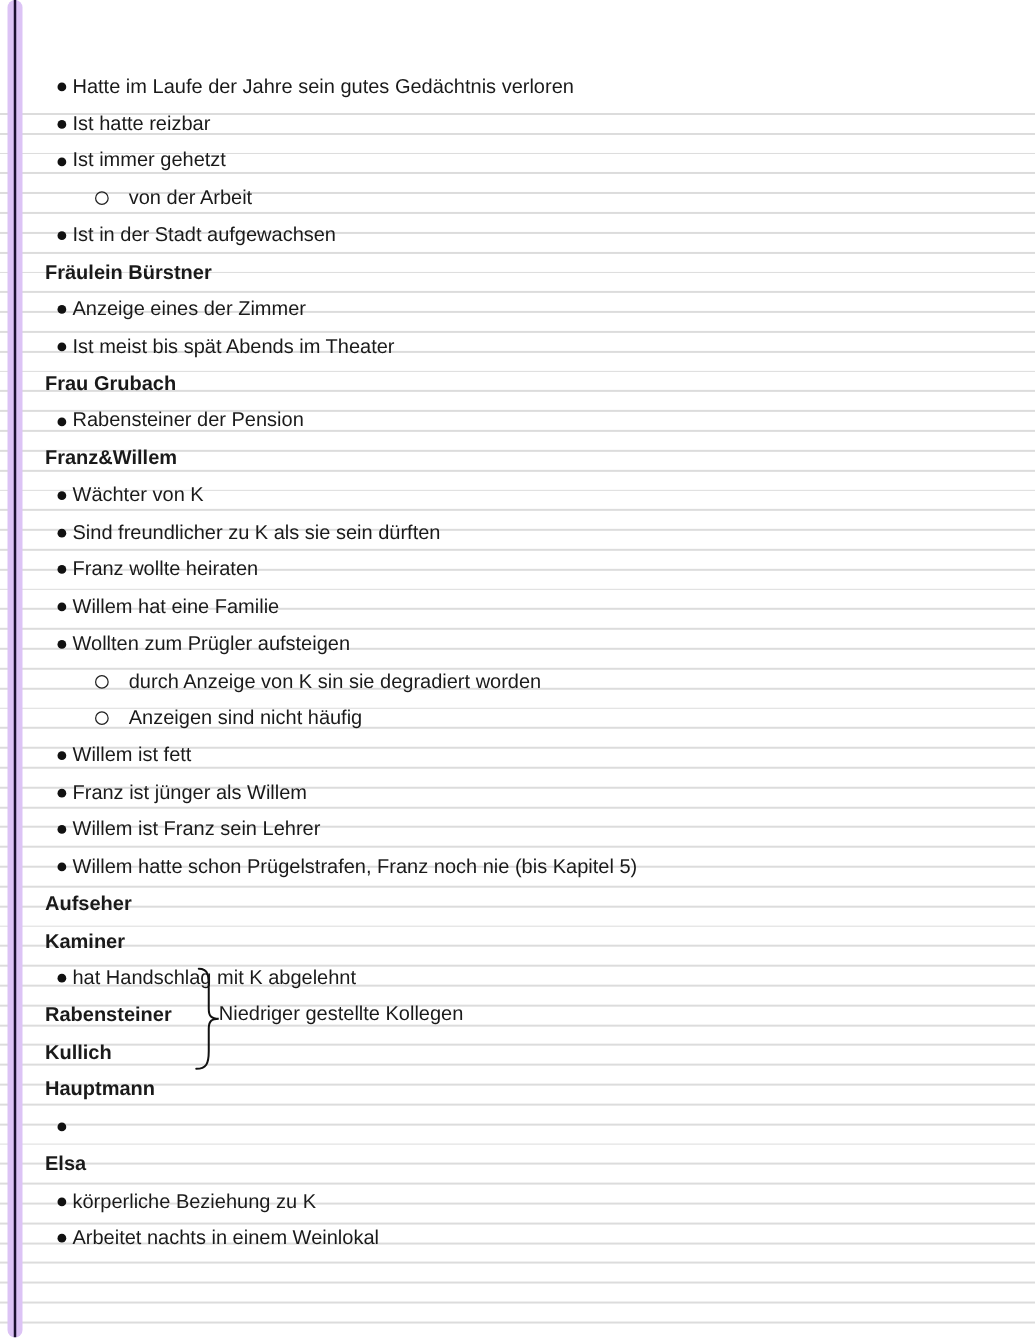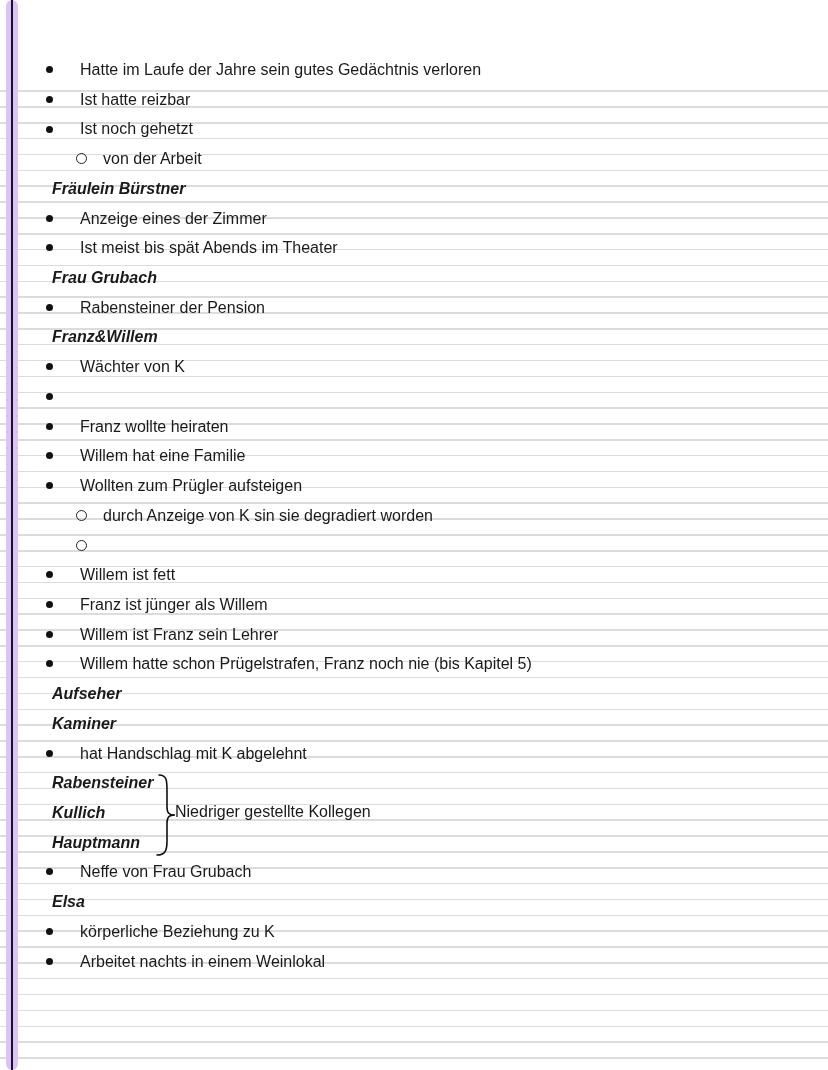--- a/index.html
+++ b/index.html
@@ -34,28 +34,28 @@
     position: relative; height: 29.73px; line-height: 29.73px;
     font-size: 16px; white-space: nowrap;
   }
   .row .bullet {
     position: absolute; left: 43px; top: 0; width: 12px; text-align: center; font-size: 13px;
   }
   .row .bullet-disc::before {
     content: ""; display: inline-block; width: 7px; height: 7px; border-radius: 50%;
     background: #111; vertical-align: middle; position: relative; top: -1px;
   }
-  .row .text { position: absolute; left: 80px; top: 0; }
+  .row .text { position: absolute; left: 58px; top: 0; }
   .row.sub .bullet { left: 75px; }
   .row.sub .bullet-circle::before {
     content: ""; display: inline-block; width: 9px; height: 9px; border-radius: 50%;
     border: 1.3px solid #222; vertical-align: middle; position: relative; top: -1px;
   }
   .row.sub .text { left: 103px; text-align: center; }
-  .row.heading .text { left: 52px; font-weight: bold; font-style: italic; }
+  .row.heading .text { left: 36px; font-weight: bold; }
   .brace-wrap { position: absolute; left: 155px; top: 773px; width: 30px; height: 84px; }
   .brace-label { position: absolute; left: 175px; top: 797px; font-size: 16px; line-height: 30px; white-space: nowrap; text-align: center; }
 </style>
 </head>
 <body>
 
 <div class="ruled"></div>
 <div class="ruled-mask"></div>
 <div class="margin-band"></div>
 <div class="margin-line"></div>
@@ -64,25 +64,29 @@
   <div class="row">
       <span class="bullet bullet-disc"></span>
       <span class="text">Hatte im Laufe der Jahre sein gutes Gedächtnis verloren</span>
     </div>
   <div class="row">
       <span class="bullet bullet-disc"></span>
       <span class="text">Ist hatte reizbar</span>
     </div>
   <div class="row">
       <span class="bullet bullet-disc"></span>
-      <span class="text">Ist noch gehetzt</span>
+      <span class="text">Ist immer gehetzt</span>
     </div>
   <div class="row sub">
       <span class="bullet bullet-circle"></span>
       <span class="text">von der Arbeit</span>
+    </div>
+  <div class="row">
+      <span class="bullet bullet-disc"></span>
+      <span class="text">Ist in der Stadt aufgewachsen</span>
     </div>
   <div class="row heading">
       <span class="text">Fräulein Bürstner</span>
     </div>
   <div class="row">
       <span class="bullet bullet-disc"></span>
       <span class="text">Anzeige eines der Zimmer</span>
     </div>
   <div class="row">
       <span class="bullet bullet-disc"></span>
@@ -97,39 +101,41 @@
     </div>
   <div class="row heading">
       <span class="text">Franz&amp;Willem</span>
     </div>
   <div class="row">
       <span class="bullet bullet-disc"></span>
       <span class="text">Wächter von K</span>
     </div>
   <div class="row">
       <span class="bullet bullet-disc"></span>
+      <span class="text">Sind freundlicher zu K als sie sein dürften</span>
     </div>
   <div class="row">
       <span class="bullet bullet-disc"></span>
       <span class="text">Franz wollte heiraten</span>
     </div>
   <div class="row">
       <span class="bullet bullet-disc"></span>
       <span class="text">Willem hat eine Familie</span>
     </div>
   <div class="row">
       <span class="bullet bullet-disc"></span>
       <span class="text">Wollten zum Prügler aufsteigen</span>
     </div>
   <div class="row sub">
       <span class="bullet bullet-circle"></span>
       <span class="text">durch Anzeige von K sin sie degradiert worden</span>
     </div>
   <div class="row sub">
       <span class="bullet bullet-circle"></span>
+      <span class="text">Anzeigen sind nicht häufig</span>
     </div>
   <div class="row">
       <span class="bullet bullet-disc"></span>
       <span class="text">Willem ist fett</span>
     </div>
   <div class="row">
       <span class="bullet bullet-disc"></span>
       <span class="text">Franz ist jünger als Willem</span>
     </div>
   <div class="row">
@@ -154,21 +160,20 @@
       <span class="text">Rabensteiner</span>
     </div>
   <div class="row heading">
       <span class="text">Kullich</span>
     </div>
   <div class="row heading">
       <span class="text">Hauptmann</span>
     </div>
   <div class="row">
       <span class="bullet bullet-disc"></span>
-      <span class="text">Neffe von Frau Grubach</span>
     </div>
   <div class="row heading">
       <span class="text">Elsa</span>
     </div>
   <div class="row">
       <span class="bullet bullet-disc"></span>
       <span class="text">körperliche Beziehung zu K</span>
     </div>
   <div class="row">
       <span class="bullet bullet-disc"></span>

